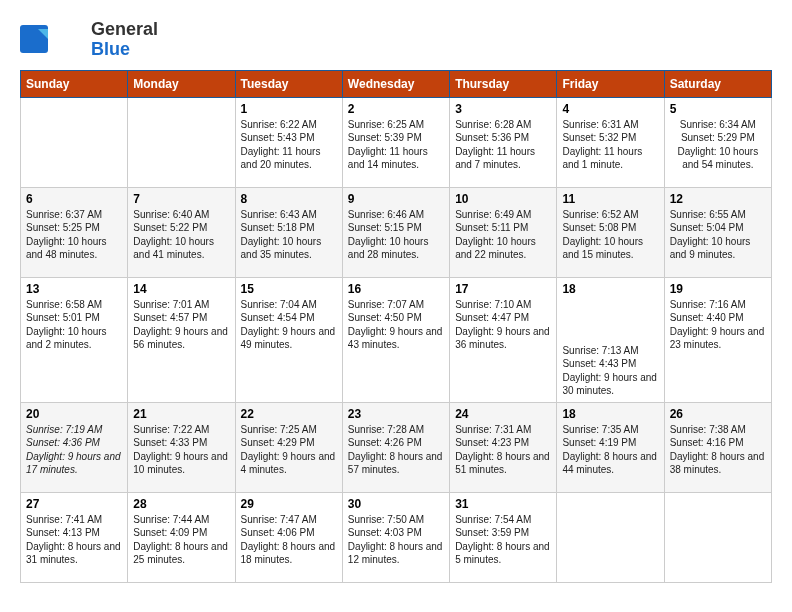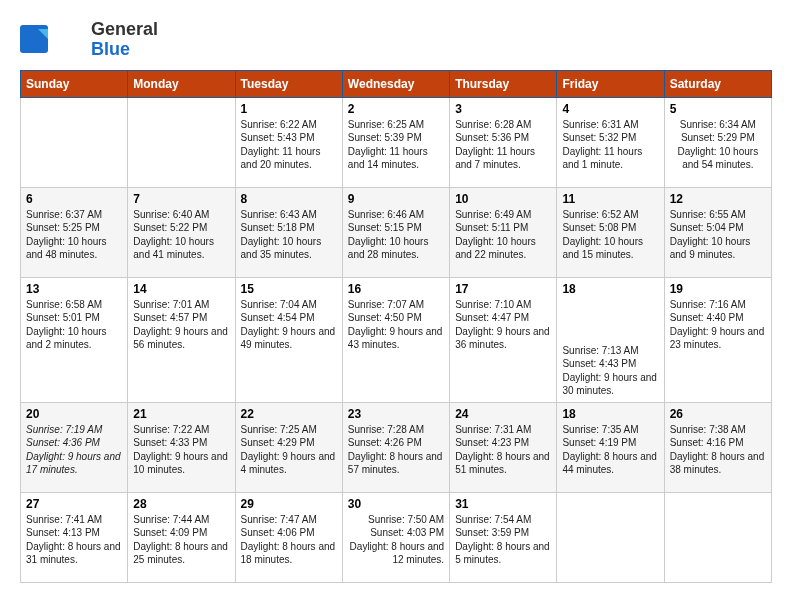--- a/index.html
+++ b/index.html
@@ -300,21 +300,21 @@
 Daylight: 8 hours and 25 minutes.</div>
         </td>
         <td>
           <div class="day-num">29</div>
           <div class="day-info" style="white-space: pre-line;">Sunrise: 7:47 AM
 Sunset: 4:06 PM
 Daylight: 8 hours and 18 minutes.</div>
         </td>
         <td>
           <div class="day-num">30</div>
-          <div class="day-info" style="white-space: pre-line; text-align: right;">Sunrise: 7:50 AM
+          <div class="day-info" style="white-space: pre-line;">Sunrise: 7:50 AM
 Sunset: 4:03 PM
 Daylight: 8 hours and 12 minutes.</div>
         </td>
         <td>
           <div class="day-num">31</div>
           <div class="day-info" style="white-space: pre-line;">Sunrise: 7:54 AM
 Sunset: 3:59 PM
 Daylight: 8 hours and 5 minutes.</div>
         </td>
         <td class="empty"></td>

